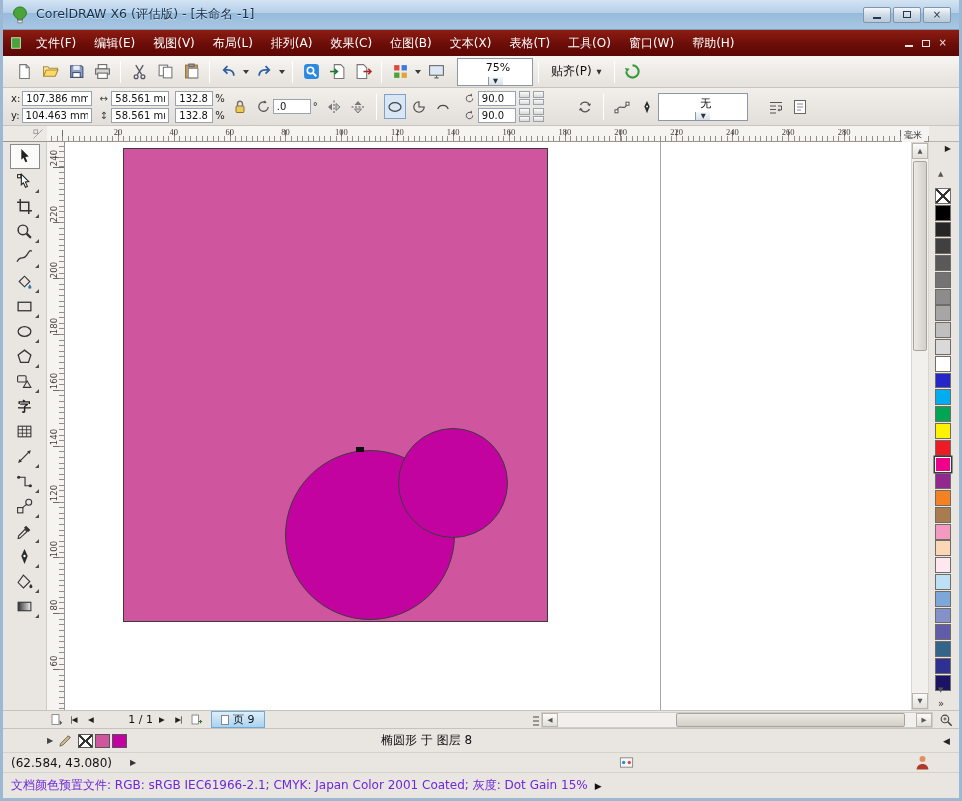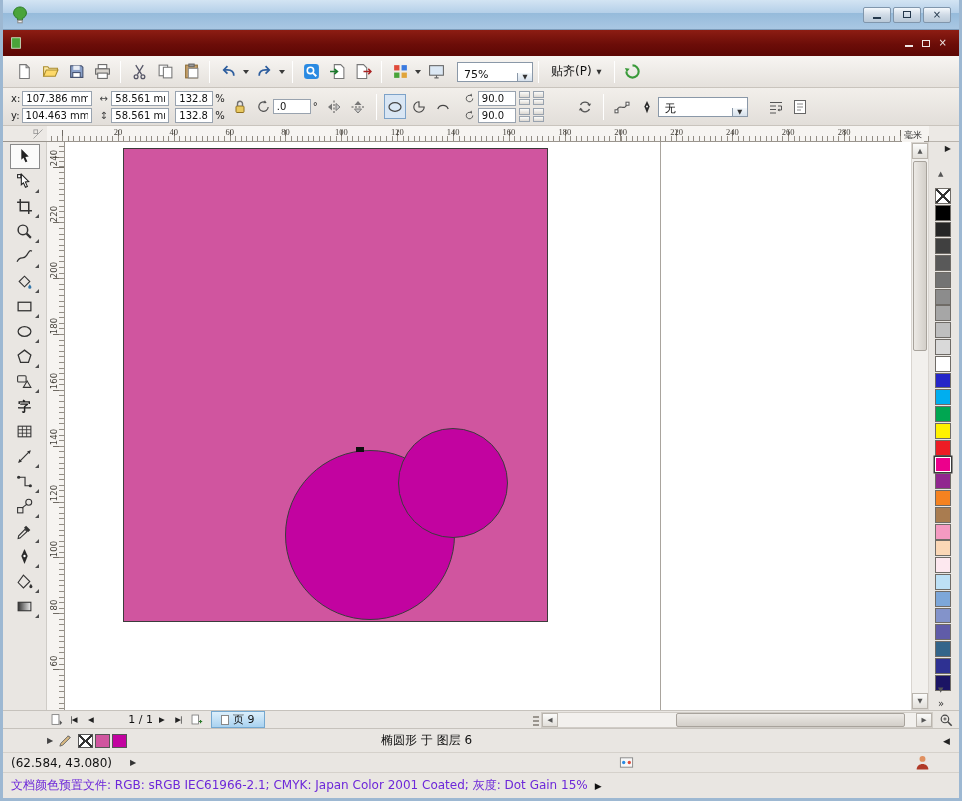--- a/index.html
+++ b/index.html
@@ -35,21 +35,21 @@
   
   .toolbar { position:absolute; top:56px; left:0; right:0; height:32px;
     background:linear-gradient(#f7f5f2,#e5e1dc); border-bottom:1px solid #c9c4bd;
     display:flex; align-items:center; padding:0 8px; }
   .tb-btns { display:flex; align-items:center; }
   .tb-btn { width:26px; height:26px; border:none; background:transparent; display:flex; align-items:center; justify-content:center; }
   .tb-btn svg { width:17px; height:17px; display:block; }
   .tb-sep { width:1px; height:22px; background:#b5b0a9; border-right:1px solid #fff; margin:0 5px; }
   .dd-mini { width:10px; height:26px; display:flex; align-items:center; justify-content:center; }
   .dd-mini i { border:3px solid transparent; border-top:4px solid #3a3a3a; margin-top:4px; }
-  .combo { width:76px; height:20px; background:#fff; border:1px solid #8a98a8; display:flex; align-items:flex-end; margin-left:8px; }
+  .combo { width:76px; height:28px; background:#fff; border:1px solid #8a98a8; display:flex; align-items:center; margin-left:8px;flex-direction:column; }
   .combo-text { flex:1; font-size:11px; padding:2px 0 0 6px; }
   .combo-arrow { width:15px; border-left:1px solid #8a98a8; background:linear-gradient(#f4f8fb,#d7e1ec);
     display:flex; align-items:center; justify-content:center; font-size:6.5px; color:#333; }
   .snap-dd { display:flex; align-items:center; gap:5px; font-size:12px; padding:0 7px; height:24px; }
   .snap-dd .arr { font-size:6.5px; color:#333; }
 
   
   .propbar { position:absolute; top:88px; left:0; right:0; height:38px;
     background:linear-gradient(#f2efeb,#e2ded9); border-bottom:1px solid #c9c4bd;
     display:flex; align-items:center; padding:0 5px; font-size:10px; }
@@ -181,37 +181,52 @@
 
 <div class="app">
 
   <div class="titlebar">
     <span class="app-logo">
         <svg viewBox="0 0 18 18">
           <path d="M9 1C5.2 1 2.6 3.8 2.6 7c0 2.6 1.8 4.6 4.1 5.4L6.4 14h5.2l-.3-1.6c2.3-.8 4.1-2.8 4.1-5.4C15.4 3.8 12.8 1 9 1z" fill="#4aa43a" stroke="#2a7a22"></path>
           <rect x="6.8" y="14.2" width="4.4" height="2.6" fill="#ededed" stroke="#888"></rect>
         </svg>
       </span>
+    <span class="title-text">CorelDRAW X6 (评估版) - [未命名 -1]</span>
     <span class="win-btns">
       <span class="wbtn">
           <i class="g-minbar"></i>
         </span>
       <span class="wbtn">
           <i class="g-box"></i>
         </span>
       <span class="wbtn">×</span>
     </span>
   </div>
 
   <div class="menubar">
     <span class="doc-icon">
         <svg viewBox="0 0 16 16">
           <rect x="3" y="2" width="10" height="12" fill="#4aa43a" stroke="#cfe8cb"></rect>
         </svg>
       </span>
+    <div class="menu-items">
+        <div class="menu-item">文件(F)</div>
+        <div class="menu-item">编辑(E)</div>
+        <div class="menu-item">视图(V)</div>
+        <div class="menu-item">布局(L)</div>
+        <div class="menu-item">排列(A)</div>
+        <div class="menu-item">效果(C)</div>
+        <div class="menu-item">位图(B)</div>
+        <div class="menu-item">文本(X)</div>
+        <div class="menu-item">表格(T)</div>
+        <div class="menu-item">工具(O)</div>
+        <div class="menu-item">窗口(W)</div>
+        <div class="menu-item">帮助(H)</div>
+      </div>
     <span class="doc-ctrls">
       <span>
           <i class="g-minbar w"></i>
         </span>
       <span>
           <i class="g-box w"></i>
         </span>
       <span>×</span>
     </span>
   </div>
@@ -763,21 +778,21 @@
         <svg viewBox="0 0 16 16">
           <path d="M2 14l1-3 8-8 2 2-8 8z" fill="#d8b880" stroke="#666"></path>
           <path d="M11 3l2 2" stroke="#666"></path>
         </svg>
       </span>
     <span class="dswatch-row" style="display:flex;gap:2px;">
         <div class="dswatch none"></div>
         <div class="dswatch" style="background: rgb(208, 85, 159);"></div>
         <div class="dswatch" style="background: rgb(194, 3, 160);"></div>
       </span>
-    <span class="obj-info">椭圆形 于 图层 6</span>
+    <span class="obj-info">椭圆形 于 图层 8</span>
     <span class="pal-side-flyout">◀</span>
   </div>
 
   <div class="status2">
     <span class="coords">(62.584, 43.080)</span>
     <span class="coords-flyout">▶</span>
     <span class="proof-ico"><svg viewBox="0 0 16 16">
           <rect x="1.5" y="3" width="13" height="10" fill="#f8f8f8" stroke="#888"></rect>
           <circle cx="5" cy="8" r="1.8" fill="#2a8ae2"></circle>
           <circle cx="11" cy="8" r="1.8" fill="#e04a3a"></circle>

